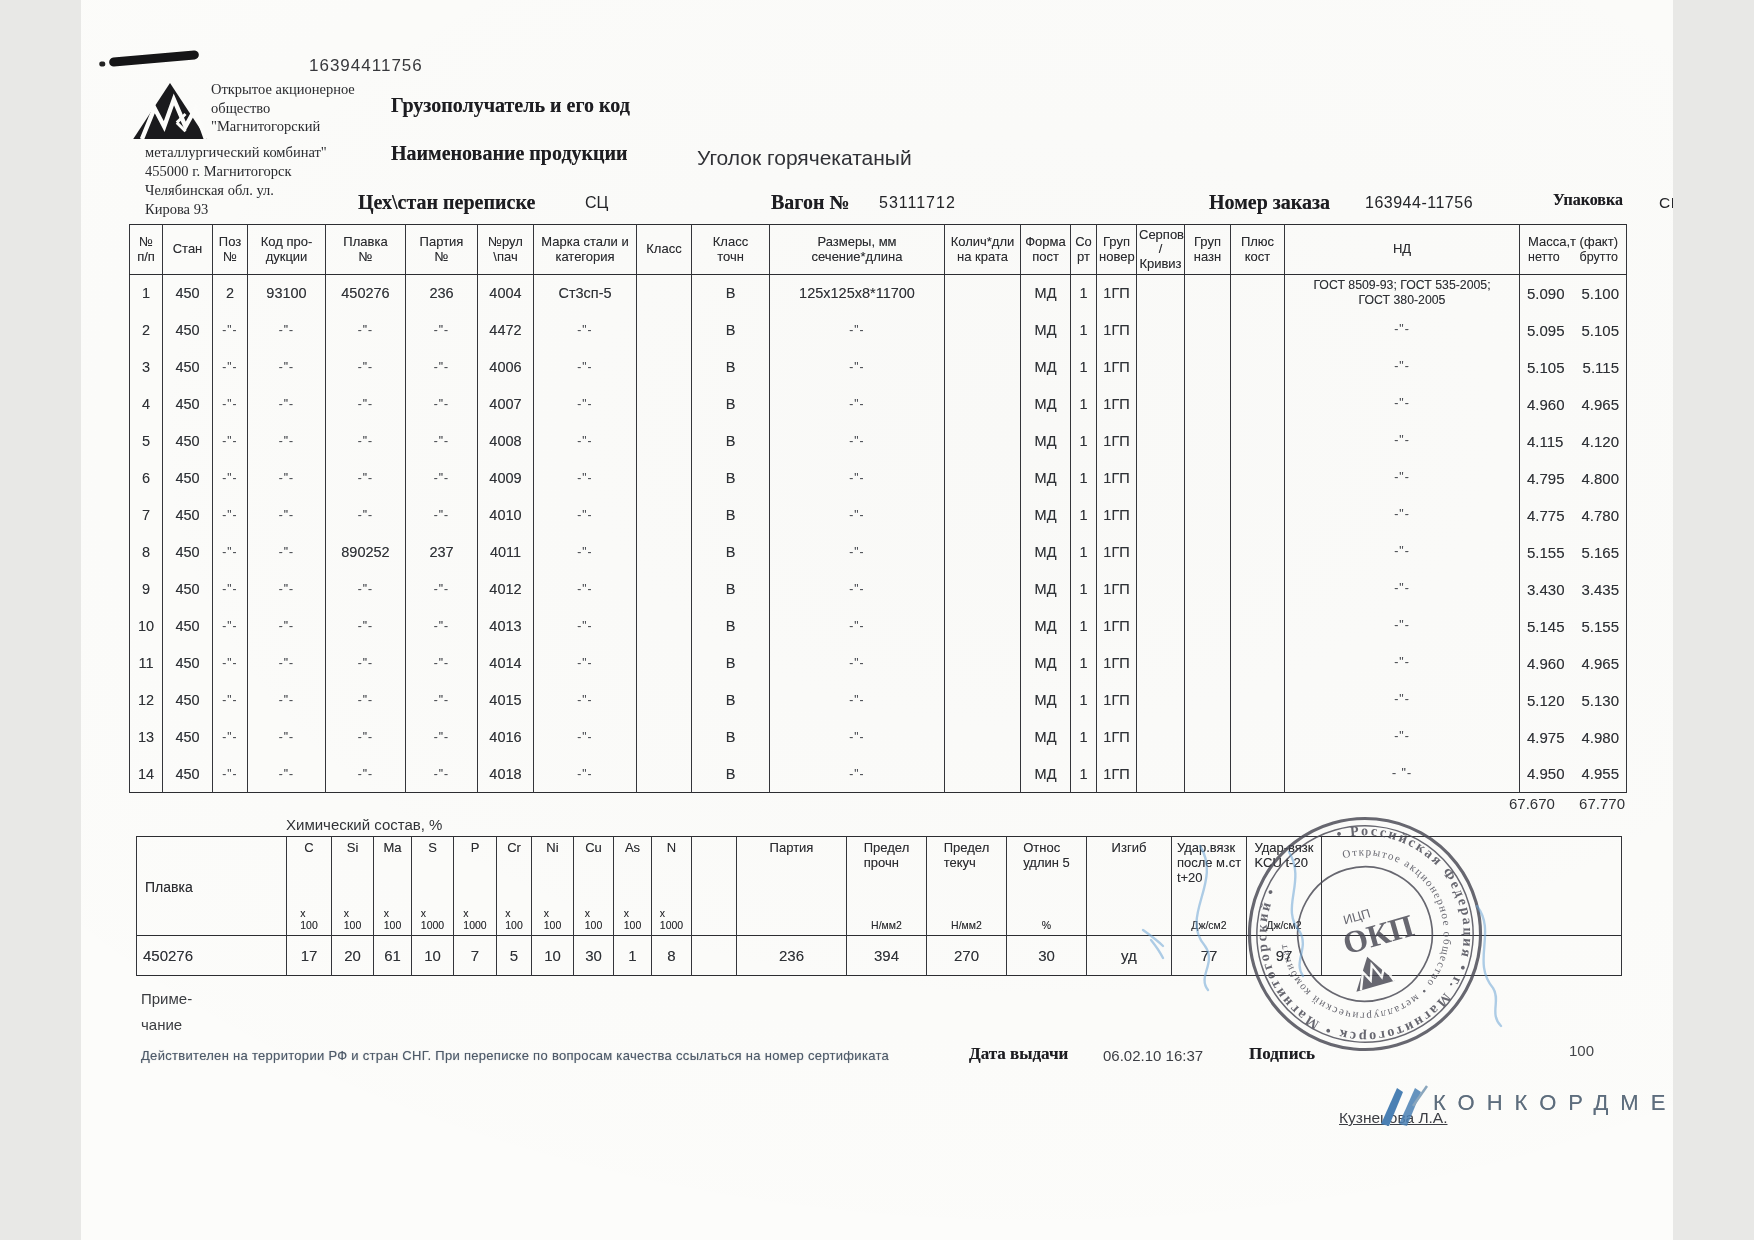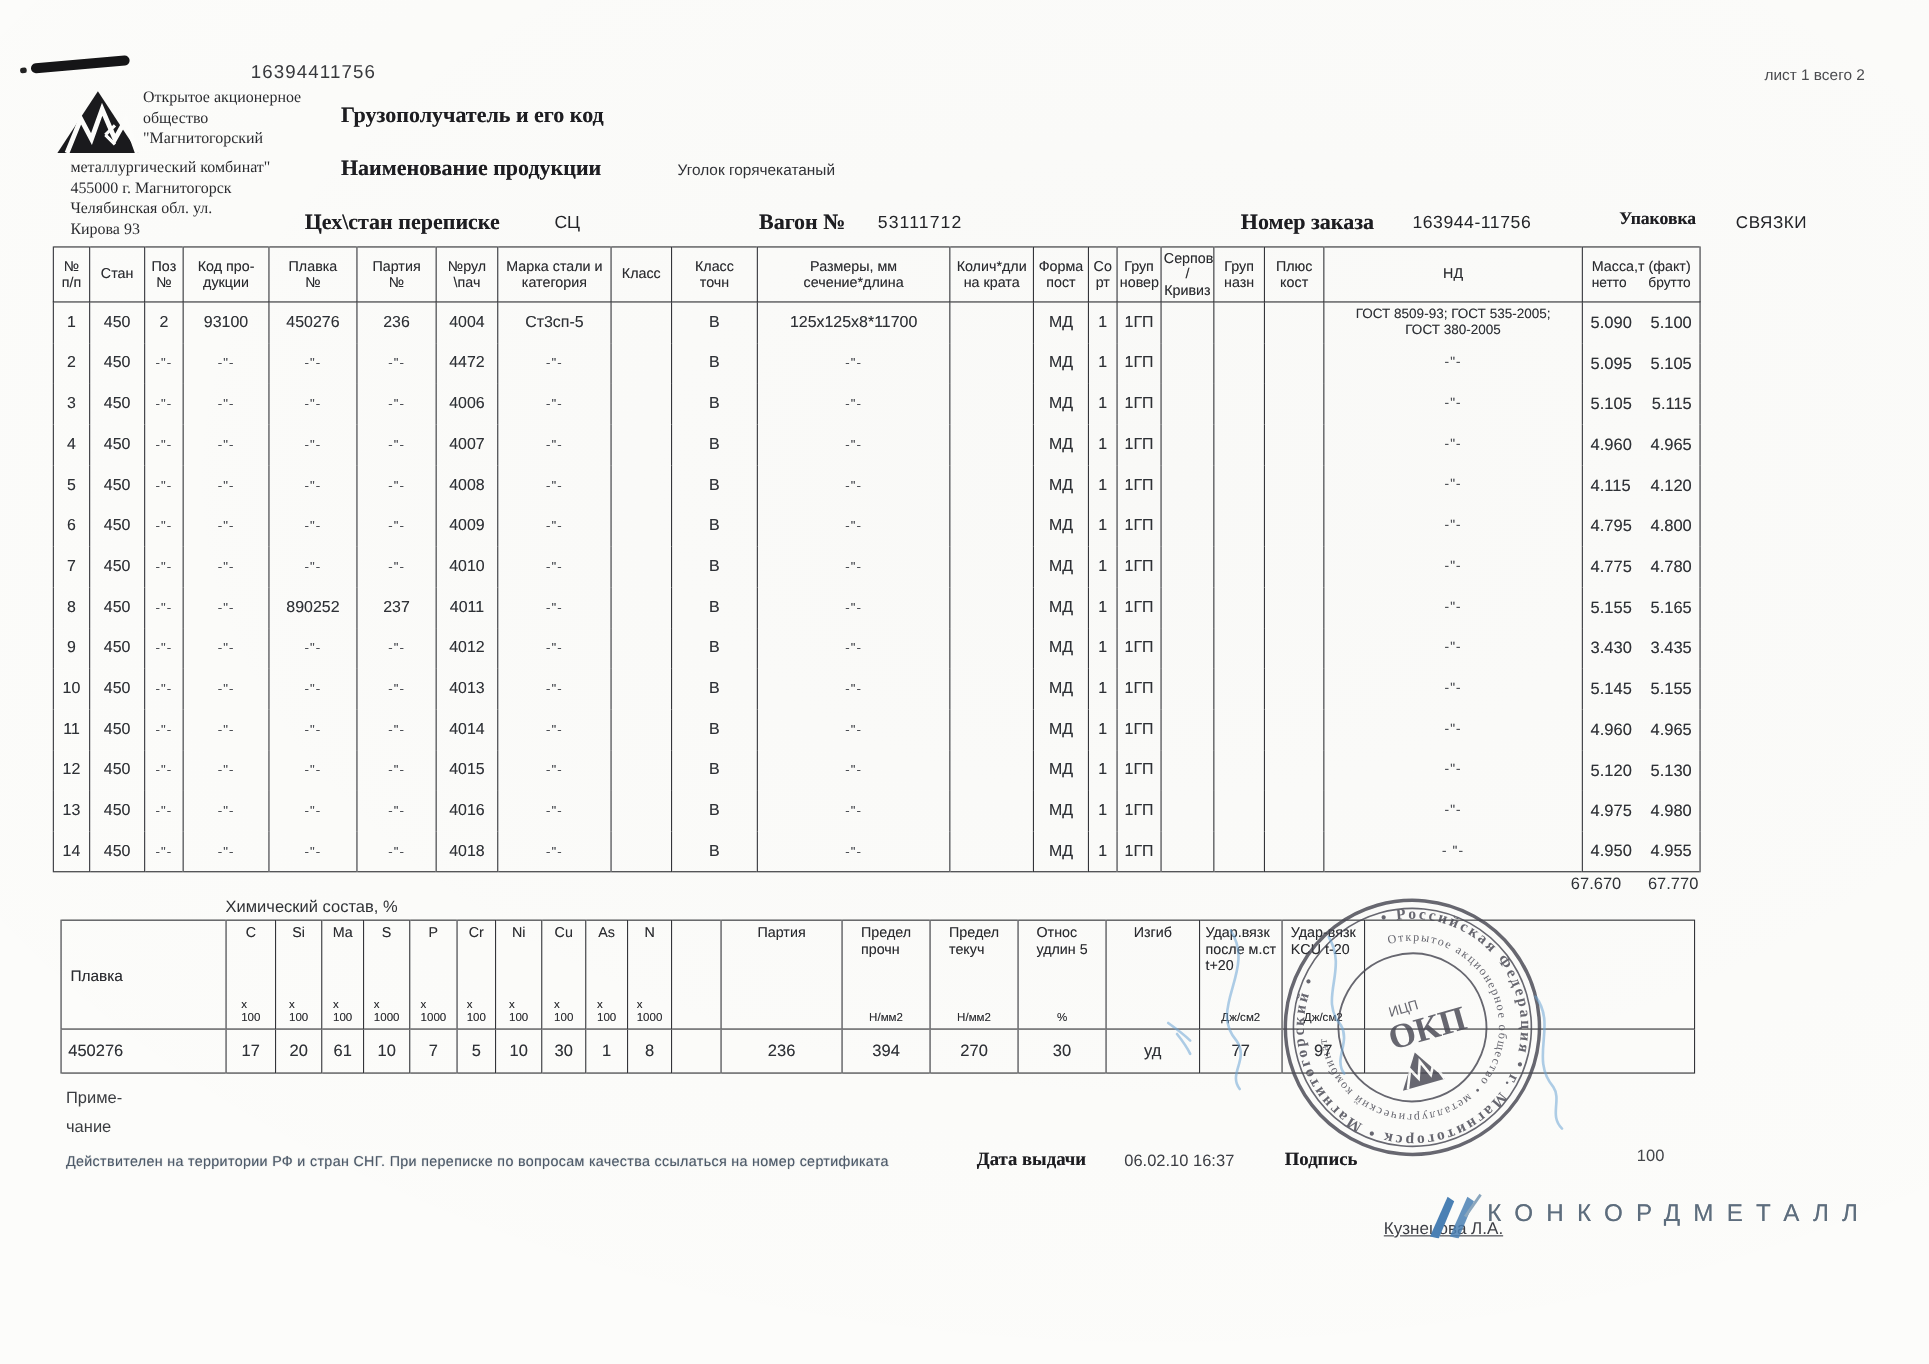--- a/index.html
+++ b/index.html
@@ -1,35 +1,35 @@
 <!DOCTYPE html>
 <html lang="ru"><head>
 <meta charset="utf-8">
 <style>
   html,body{margin:0;padding:0;background:#e8e8e6;}
-  .page{position:relative;width:1754px;height:1240px;margin:0 auto;overflow:hidden;
+  .page{position:relative;width:1592px;height:1240px;margin:0 auto;overflow:hidden;
         background:radial-gradient(1400px 900px at 60% 35%, rgba(60,60,60,0.015), transparent), #fcfcfa;
         font-family:"Liberation Sans", sans-serif;color:#232428;}
   .abs{position:absolute;}
   .serifb{font-family:"Liberation Serif", serif;font-weight:bold;color:#1d1d21;
           text-shadow:0 0 0.6px rgba(30,30,35,.55);}
   .scanmark{left:28px;top:54px;width:90px;height:9px;background:#151517;border-radius:5px;
             transform:rotate(-5deg);}
   .scanmark:before{content:"";position:absolute;left:-10px;top:3px;width:6px;height:5px;background:#222;border-radius:2px;}
   .doc-code{left:228px;top:56px;font-size:17px;letter-spacing:1px;color:#37383c;}
   .title{left:565px;top:58px;font-size:21px;letter-spacing:1.8px;word-spacing:5px;}
   .sheet-info{left:1604px;top:60px;font-size:14px;color:#4a4b4f;}
   .mmk-logo{left:50px;top:80px;}
   .company-top{left:130px;top:80px;width:180px;font-family:"Liberation Serif",serif;font-size:14.5px;
                line-height:1.28;white-space:pre-line;color:#2a2b2f;}
   .company-bottom{left:64px;top:143px;width:240px;font-family:"Liberation Serif",serif;font-size:14.5px;
                line-height:1.32;white-space:pre-line;color:#2a2b2f;}
   .lbl-consignee{left:310px;top:94px;font-size:20px;}
   .lbl-product{left:310px;top:142px;font-size:20px;}
-  .val-product{left:616px;top:146px;font-size:14px;color:#303136;}
+  .val-product{left:616px;top:146px;font-size:21px;color:#303136;}
   .lbl-shop{left:277px;top:191px;font-size:20px;}
   .val-shop{left:504px;top:194px;font-size:16px;}
   .lbl-wagon{left:690px;top:191px;font-size:20px;}
   .val-wagon{left:798px;top:194px;font-size:16px;letter-spacing:1px;}
   .lbl-order{left:1128px;top:191px;font-size:20px;}
   .val-order{left:1284px;top:194px;font-size:16px;letter-spacing:.5px;}
   .lbl-pack{left:1472px;top:191px;font-size:16px;}
   .val-pack{left:1578px;top:194px;font-size:15.5px;letter-spacing:.5px;}
 
   table{border-collapse:collapse;table-layout:fixed;}

